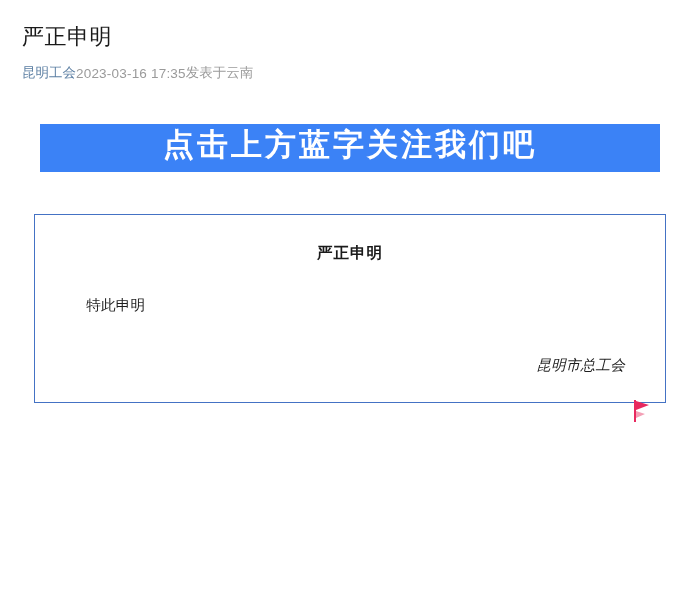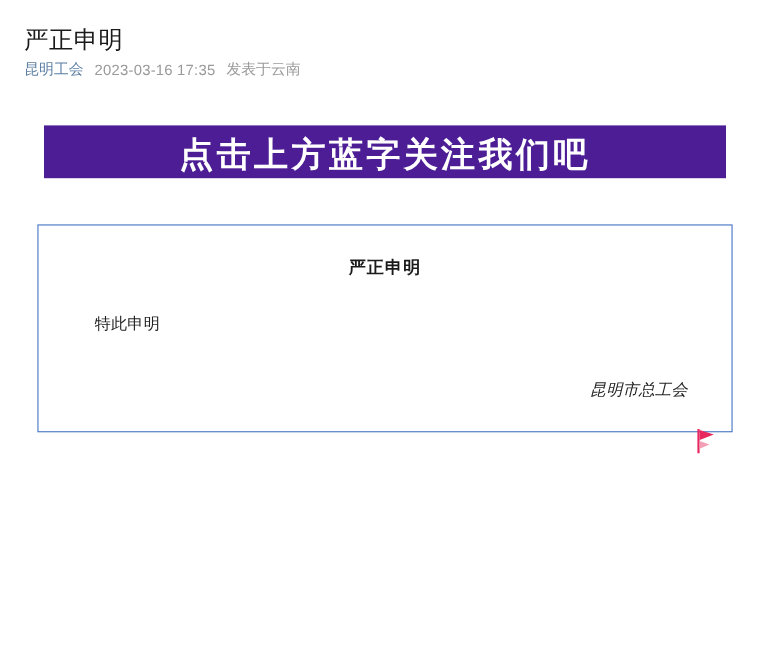--- a/index.html
+++ b/index.html
@@ -27,44 +27,43 @@
     font-size: 22px;
     line-height: 30px;
     font-weight: normal;
     color: #1a1a1a;
     margin: 4px 0 0 0;
     letter-spacing: 0.5px;
   }
   .meta-row {
     display: flex;
     align-items: center;
-    gap: 10px;
-    margin-top: 2px;
+    margin-top: 12px;
     font-size: 13.5px;
     color: #8b8b8b;
   }
   .meta-account {
     color: #5c7fa3;
   }
   .meta-date {
     color: #9a9a9a;
     letter-spacing: 0.2px;
   }
   .meta-location {
     color: #9a9a9a;
   }
 
   
   .follow-banner {
     margin: 42px auto 0 auto;
     width: 620px;
     height: 48px;
-    background: #4c1d95;
+    background: #3b82f6;
     display: flex;
-    align-items: flex-end;
+    align-items: flex-start;
     justify-content: center;
   }
   .follow-banner-text {
     color: #ffffff;
     font-size: 31px;
     font-weight: bold;
     letter-spacing: 3px;
     font-family: "DejaVu Sans", sans-serif;
     white-space: nowrap;
   }

